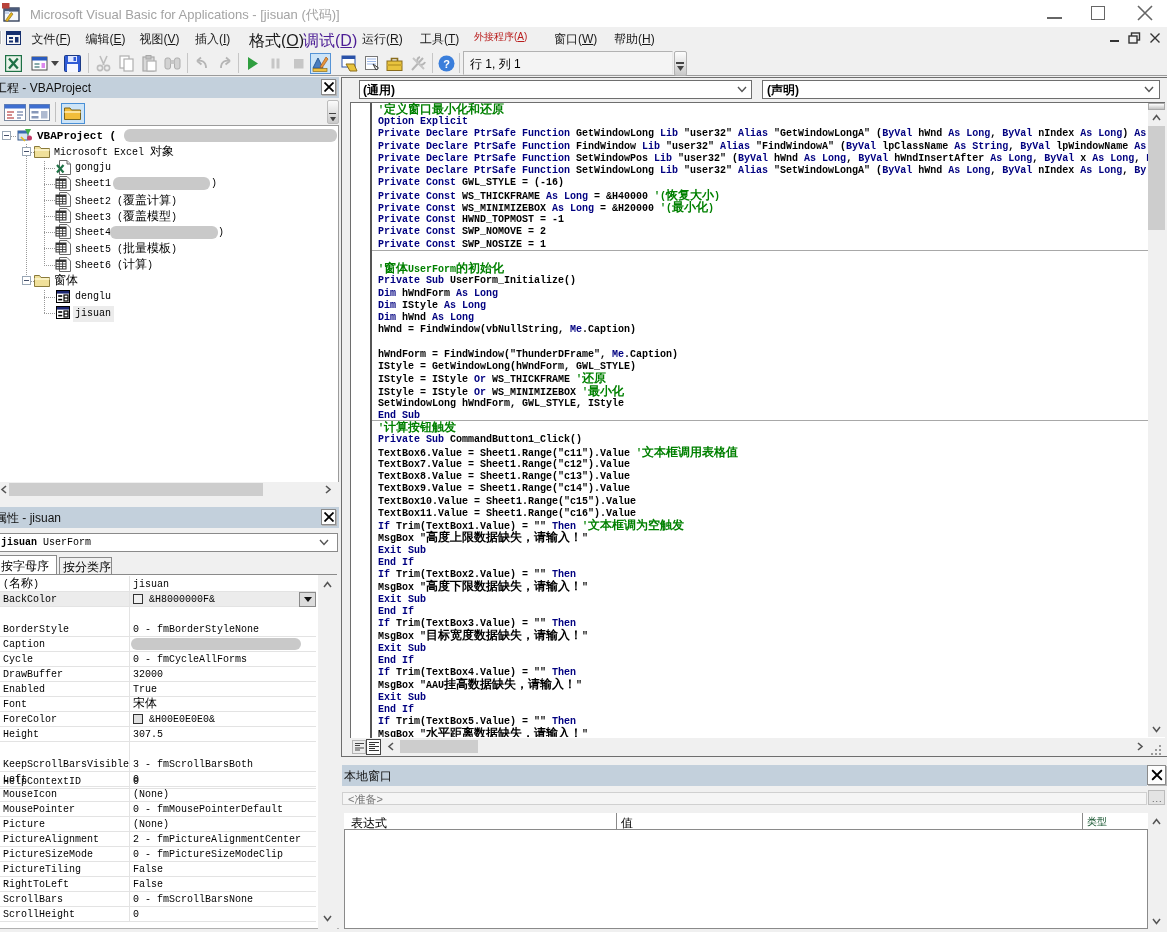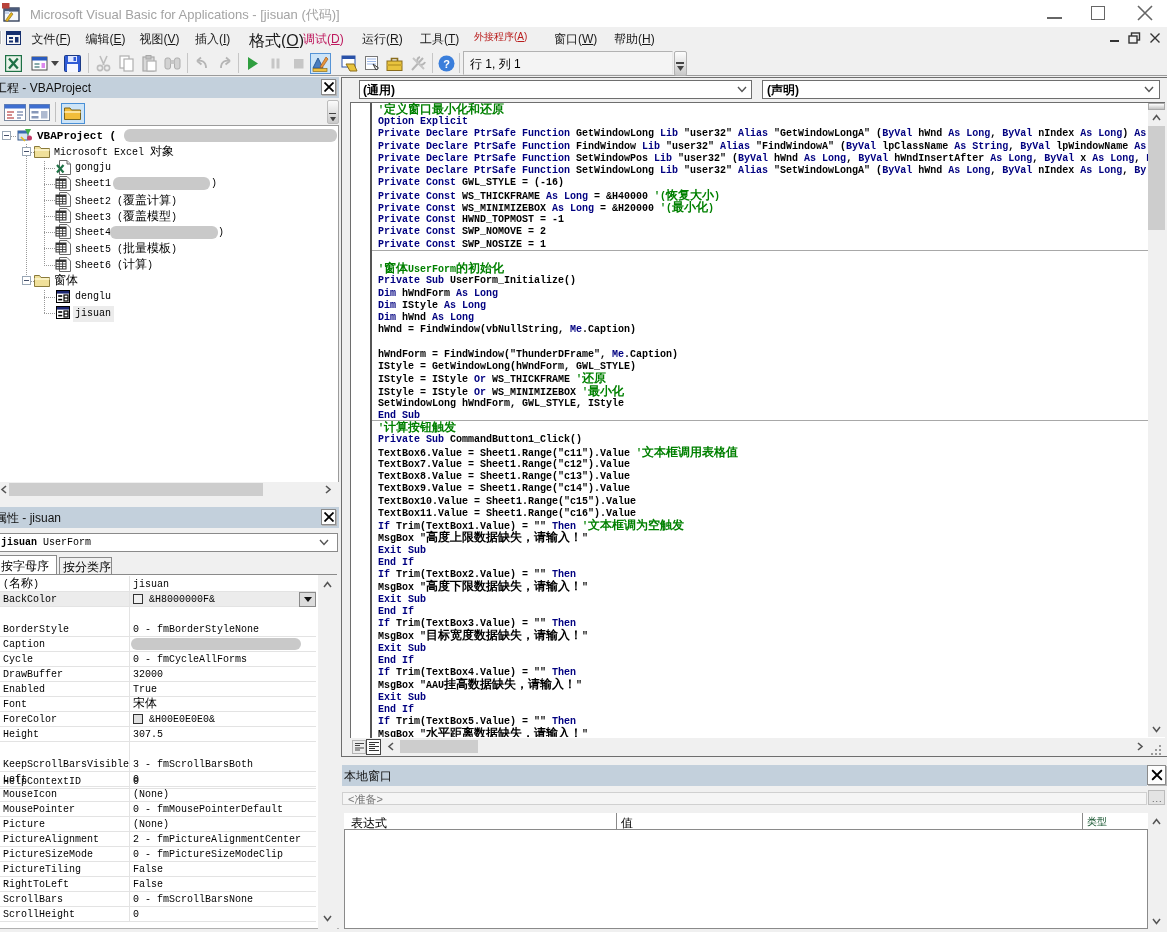--- a/index.html
+++ b/index.html
@@ -41,21 +41,21 @@
 <rect x="0.5" y="0.5" width="14" height="3.5" fill="#17306e"></rect>
 <rect x="3" y="6" width="4" height="2" fill="#17306e"></rect>
     <rect x="3" y="9.5" width="4" height="2" fill="#17306e"></rect>
 <rect x="9" y="6" width="3.5" height="5.5" fill="#17306e"></rect>
 </svg>
 <div class="a" style="left:31.5px;top:31px;font-size:12px;color:#1a1a1a">文件(<u>F</u>)</div>
 <div class="a" style="left:85.5px;top:31px;font-size:12px;color:#1a1a1a">编辑(<u>E</u>)</div>
 <div class="a" style="left:139.5px;top:31px;font-size:12px;color:#1a1a1a">视图(<u>V</u>)</div>
 <div class="a" style="left:195px;top:31px;font-size:12px;color:#1a1a1a">插入(<u>I</u>)</div>
 <div class="a" style="left:249px;top:31px;font-size:16px;color:#1a1a1a">格式(<u>O</u>)</div>
-<div class="a" style="left:303px;top:31px;font-size:12px;color:#be185d">调试(<u>D</u>)</div>
+<div class="a" style="left:303px;top:31px;font-size:16px;color:#4c1d95">调试(<u>D</u>)</div>
 <div class="a" style="left:362px;top:31px;font-size:12px;color:#1a1a1a">运行(<u>R</u>)</div>
 <div class="a" style="left:420px;top:31px;font-size:12px;color:#1a1a1a">工具(<u>T</u>)</div>
 <div class="a" style="left:474px;top:30px;font-size:10px;color:#b91c1c">外接程序(<u>A</u>)</div>
 <div class="a" style="left:554px;top:31px;font-size:12px;color:#1a1a1a">窗口(<u>W</u>)</div>
 <div class="a" style="left:614px;top:31px;font-size:12px;color:#1a1a1a">帮助(<u>H</u>)</div>
 <div class="a" style="left:1110px;top:40px;width:9px;height:2px;background:#333"></div>
 <svg class="a" style="left:1128px;top:32px" width="13" height="12" viewBox="0 0 13 12">
 <rect x="3.5" y="1" width="8" height="7" fill="none" stroke="#333" stroke-width="1.4"></rect>
 <rect x="1" y="4" width="8" height="7" fill="#f0f0f0" stroke="#333" stroke-width="1.4"></rect>
   </svg>

